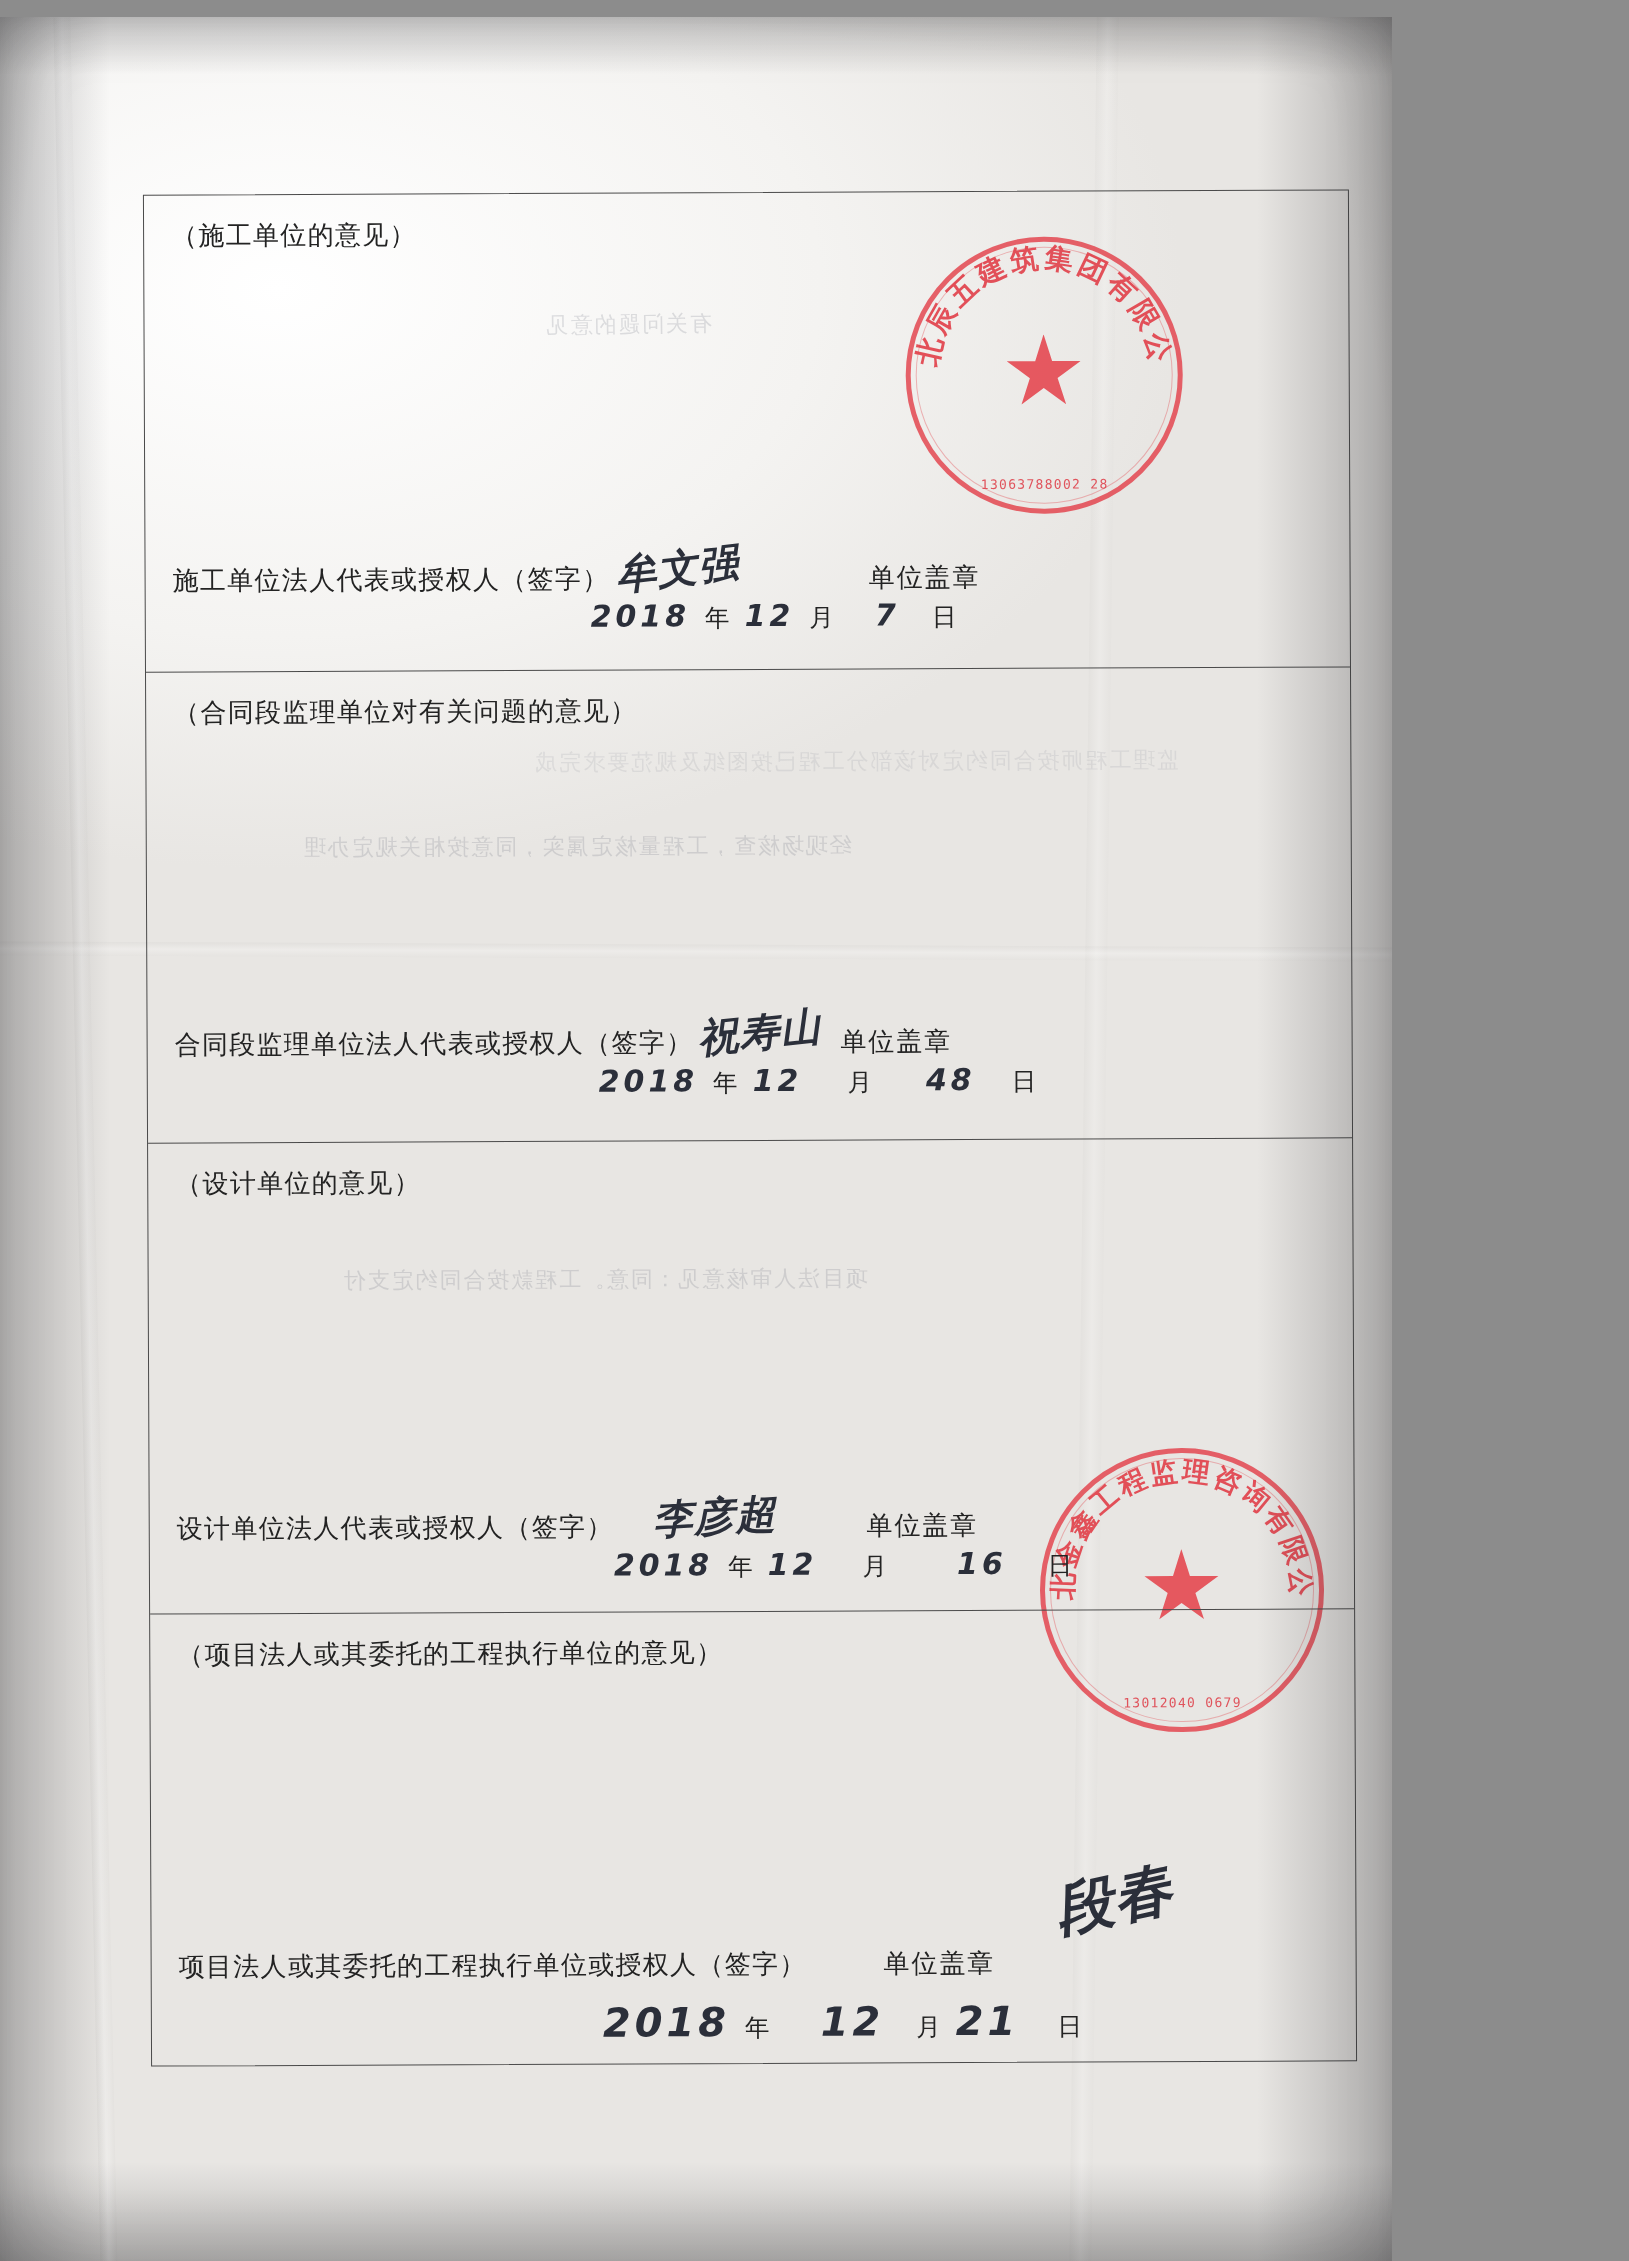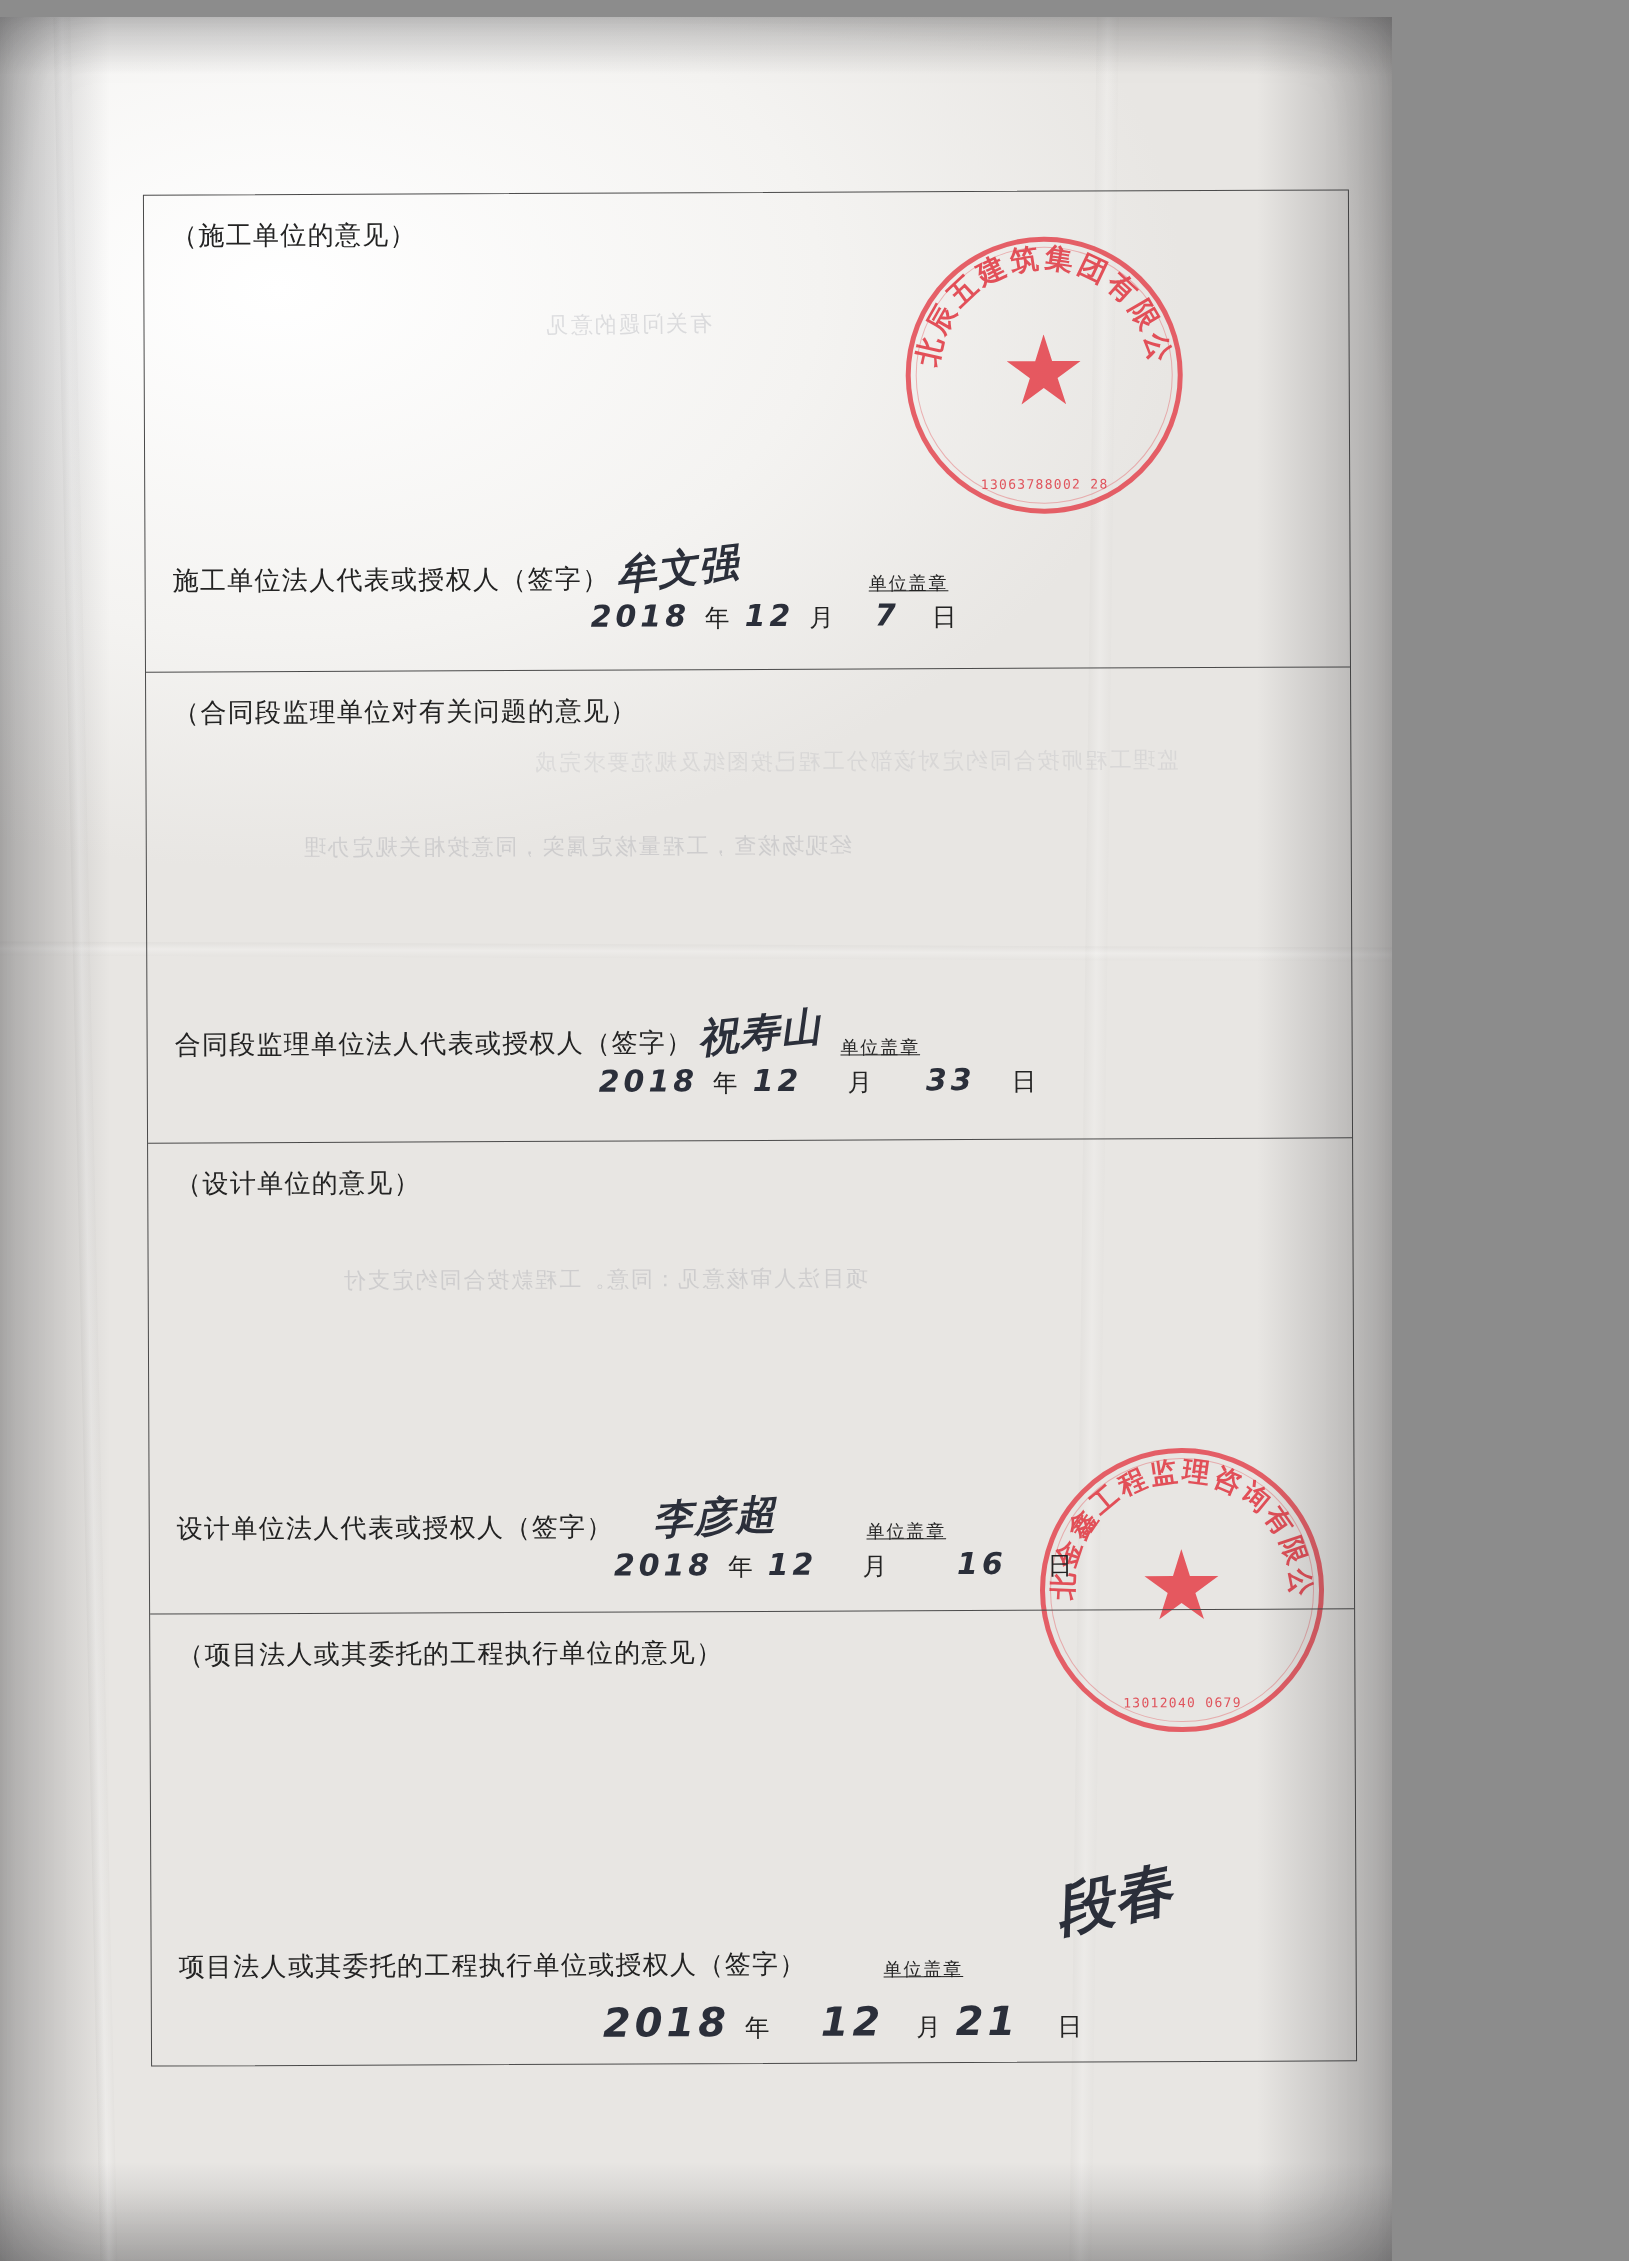--- a/index.html
+++ b/index.html
@@ -73,24 +73,23 @@
     display: flex;
     align-items: flex-end;
     white-space: nowrap;
   }
   .sig-label {
     font-size: 26px;
     color: #232323;
     letter-spacing: 1.3px;
   }
   .seal-label {
-    font-size: 18px;
+    font-size: 26px;
     color: #232323;
     letter-spacing: 1.9px;
-    text-decoration: underline;
   }
   .date-line {
     position: absolute;
     white-space: nowrap;
     font-size: 24.5px;
     color: #232323;
   }
   .date-line .unit { margin: 0 9px; }
   .hand {
     font-family: "DejaVu Sans", "Liberation Sans", sans-serif;
@@ -282,21 +281,21 @@
         <span class="sig-label">合同段监理单位法人代表或授权人（签字）</span>
         <span class="hand hand-sign" style="margin-left:3.9px;">祝寿山</span>
         <span class="seal-label" style="margin-left:19.3px;">单位盖章</span>
       </div>
 
       <div class="date-line" style="left:451px; top:393px;">
         <span class="hand hand-date">2018</span>
         <span class="unit">年</span>
         <span class="hand hand-date">12</span>
         <span class="unit" style="margin-left:39px;">月</span>
-        <span class="hand hand-date" style="margin-left:39px;">33</span>
+        <span class="hand hand-date" style="margin-left:39px;">48</span>
         <span class="unit" style="margin-left:30px;">日</span>
       </div>
     </div>
 
     <div class="section" style="height:471px;">
       <div class="sec-title">（设计单位的意见）</div>
 
       <div class="bleed" style="left:193px; top:123px; transform:scaleX(-1);">项目法人审核意见：同意。工程款按合同约定支付</div>
 
       <div class="sig-line" style="top:348px;">

